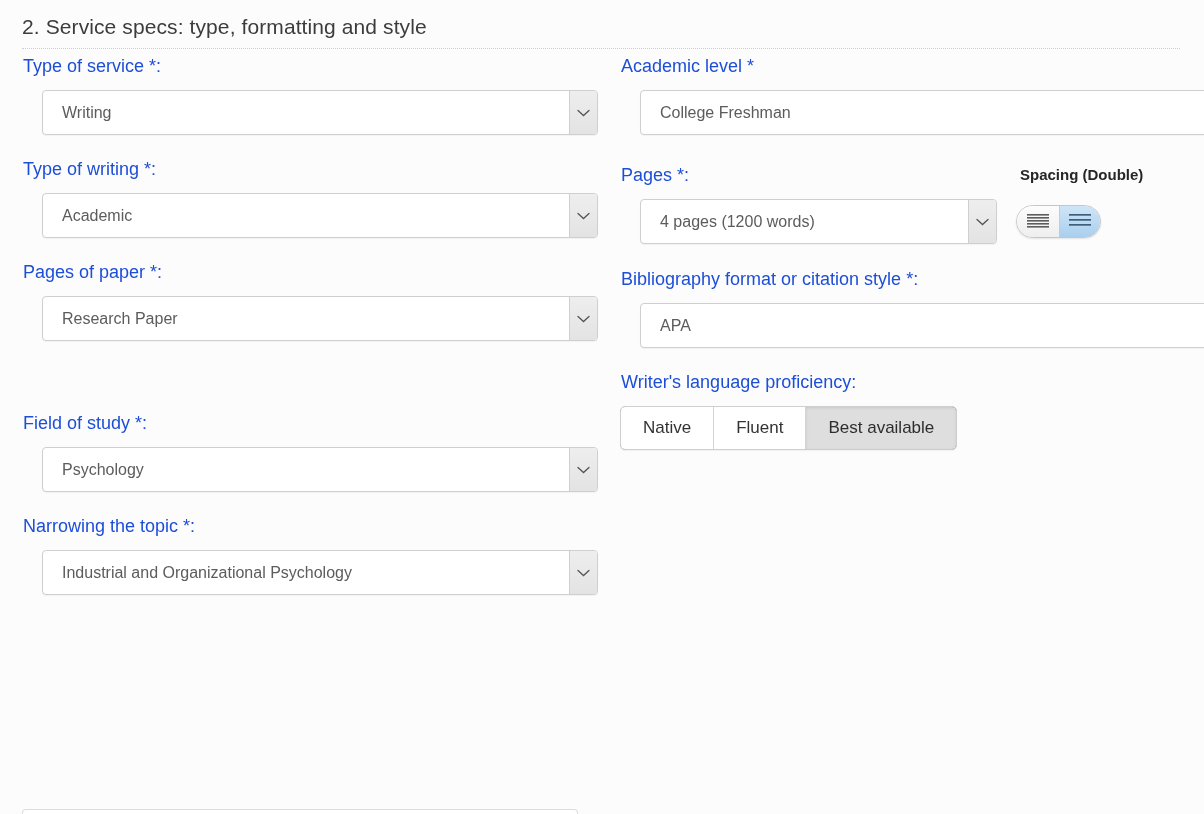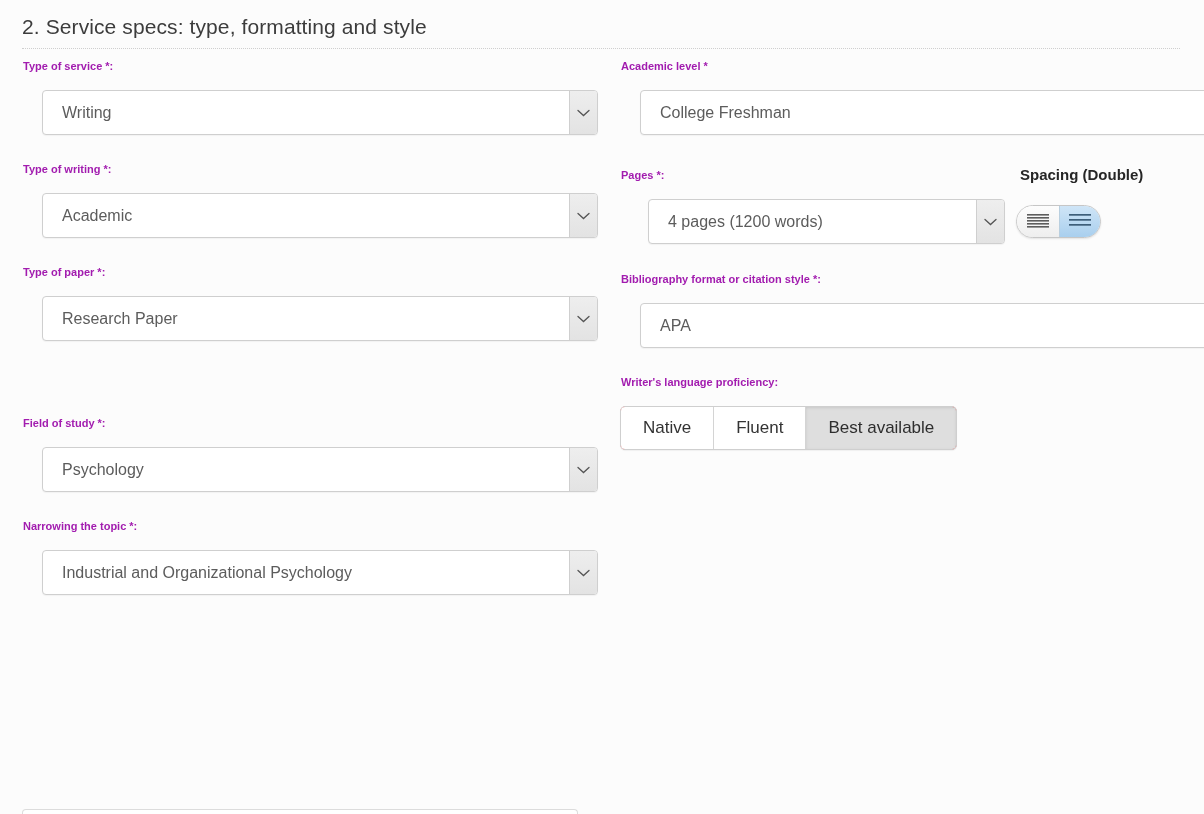--- a/index.html
+++ b/index.html
@@ -49,23 +49,23 @@
     position: absolute;
     left: 620px;
     top: 56px;
     width: 560px;
   }
 
   
   .field { margin-bottom: 0; }
   .fl-label {
     display: block;
-    font-size: 11px;
-    font-weight: bold;
-    color: #a21caf;
+    font-size: 18px;
+    font-weight: normal;
+    color: #1d4ed8;
     line-height: 20px;
     margin: 0 0 14px 1px;
   }
 
   
   .select {
     position: relative;
     display: block;
     height: 45px;
     background: #fff;
@@ -124,21 +124,21 @@
     left: 400px;
     top: 0;
     font-size: 15px;
     font-weight: bold;
     color: #262626;
     line-height: 20px;
     white-space: nowrap;
     text-align: right;
   }
   .pages-controls { position: relative; height: 46px; }
-  .pages-controls .select { position: absolute; left: 8px; top: 0; }
+  .pages-controls .select { position: absolute; left: 0; top: 0; }
 
   
   .spacing-toggle {
     position: absolute;
     left: 396px;
     top: 6px;
     width: 85px;
     height: 33px;
     border-radius: 17px;
     border: 1px solid #c6c6c6;
@@ -242,21 +242,21 @@
         <span class="sel-arrow">
           <svg width="13" height="8" viewBox="0 0 13 8">
               <path d="M1 1.5 L6.5 6.5 L12 1.5" fill="none" stroke="#555" stroke-width="1.3" stroke-linecap="round"></path>
             </svg>
         </span>
       </div>
     </div>
     <div class="gap-a"></div>
 
     <div class="field">
-      <span class="fl-label">Type of paper *:</span>
+      <span class="fl-label">Pages of paper *:</span>
       <div class="select w-left">
         <span class="sel-value">Research Paper</span>
         <span class="sel-arrow">
           <svg width="13" height="8" viewBox="0 0 13 8">
               <path d="M1 1.5 L6.5 6.5 L12 1.5" fill="none" stroke="#555" stroke-width="1.3" stroke-linecap="round"></path>
             </svg>
         </span>
       </div>
     </div>
     <div class="gap-a"></div>

